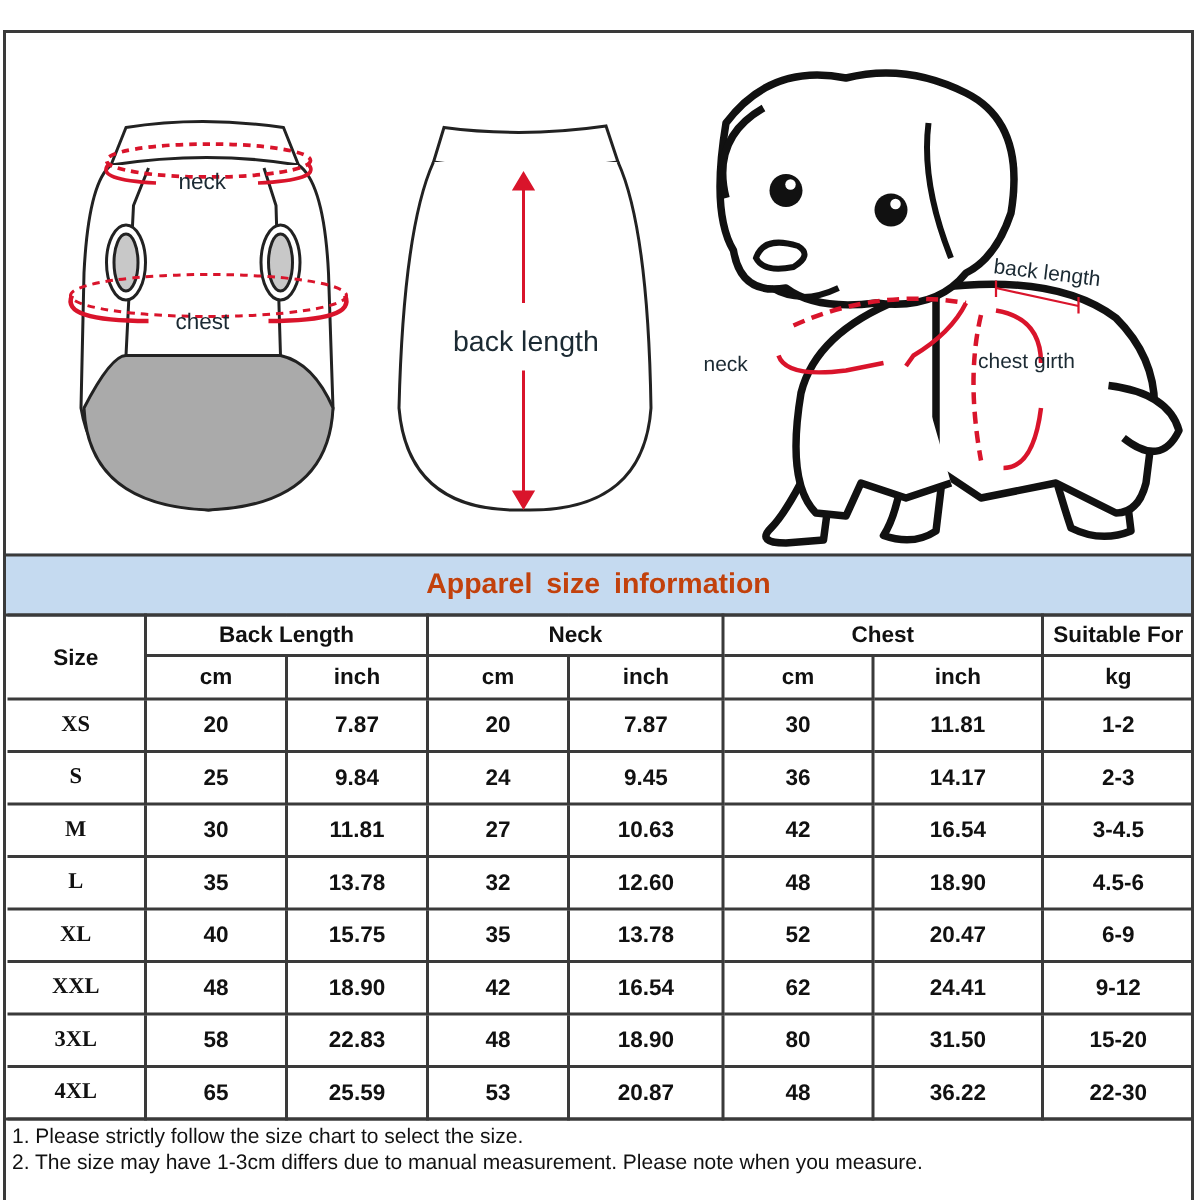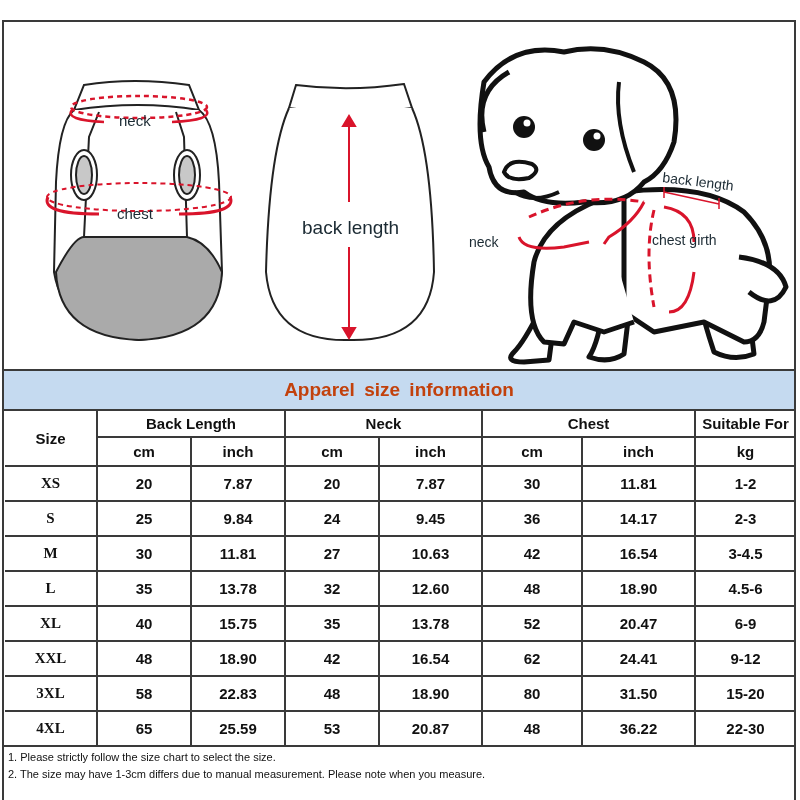--- a/index.html
+++ b/index.html
@@ -8,21 +8,21 @@
   .illus { position: absolute; left: 0; top: 0; width: 790px; height: 345px; }
   .title-bar { position: absolute; left: 0; top: 347px; width: 790px; height: 38px; background: #c5daf0; border-top: 2px solid #3a3a3a; border-bottom: 2px solid #3a3a3a; display: flex; align-items: center; justify-content: center; font-weight: bold; font-size: 19px; color: #c2410c; word-spacing: 4px; }
   table.size { position: absolute; left: 1px; top: 387px; width: 790px; border-collapse: collapse; table-layout: fixed; }
   table.size td, table.size th { border: 2px solid #3a3a3a; text-align: center; font-weight: bold; font-size: 15px; color: #111; padding: 0; }
   table.size tr.h1 th { height: 25px; }
   table.size tr.h2 th { height: 27px; }
   table.size tr.row td { height: 33px; }
   table.size th.sizeh { border-left: none; }
   table.size td.first { border-left: none; font-family: Liberation Serif, serif; }
   table.size th.last, table.size td.last { border-right: none; }
-  .notes { position: absolute; left: 0; top: 723px; width: 790px; height: 37px; border-top: 2px solid #3a3a3a; font-size: 11px; color: #111; padding: 2px 4px; box-sizing: border-box; line-height: 17px; font-family: "Liberation Sans", sans-serif; }
+  .notes { position: absolute; left: 0; top: 723px; width: 790px; height: 37px; border-top: 2px solid #3a3a3a; font-size: 14px; color: #111; padding: 2px 4px; box-sizing: border-box; line-height: 17px; font-family: "Liberation Sans", sans-serif; }
   .label-svg { font-family: "Liberation Sans", sans-serif; }
 </style>
 </head>
 <body>
 
 <div class="frame">
 
   <svg class="illus" viewBox="0 0 790 345" width="790" height="345">
 
     <g fill="none" stroke="#222" stroke-width="2">

